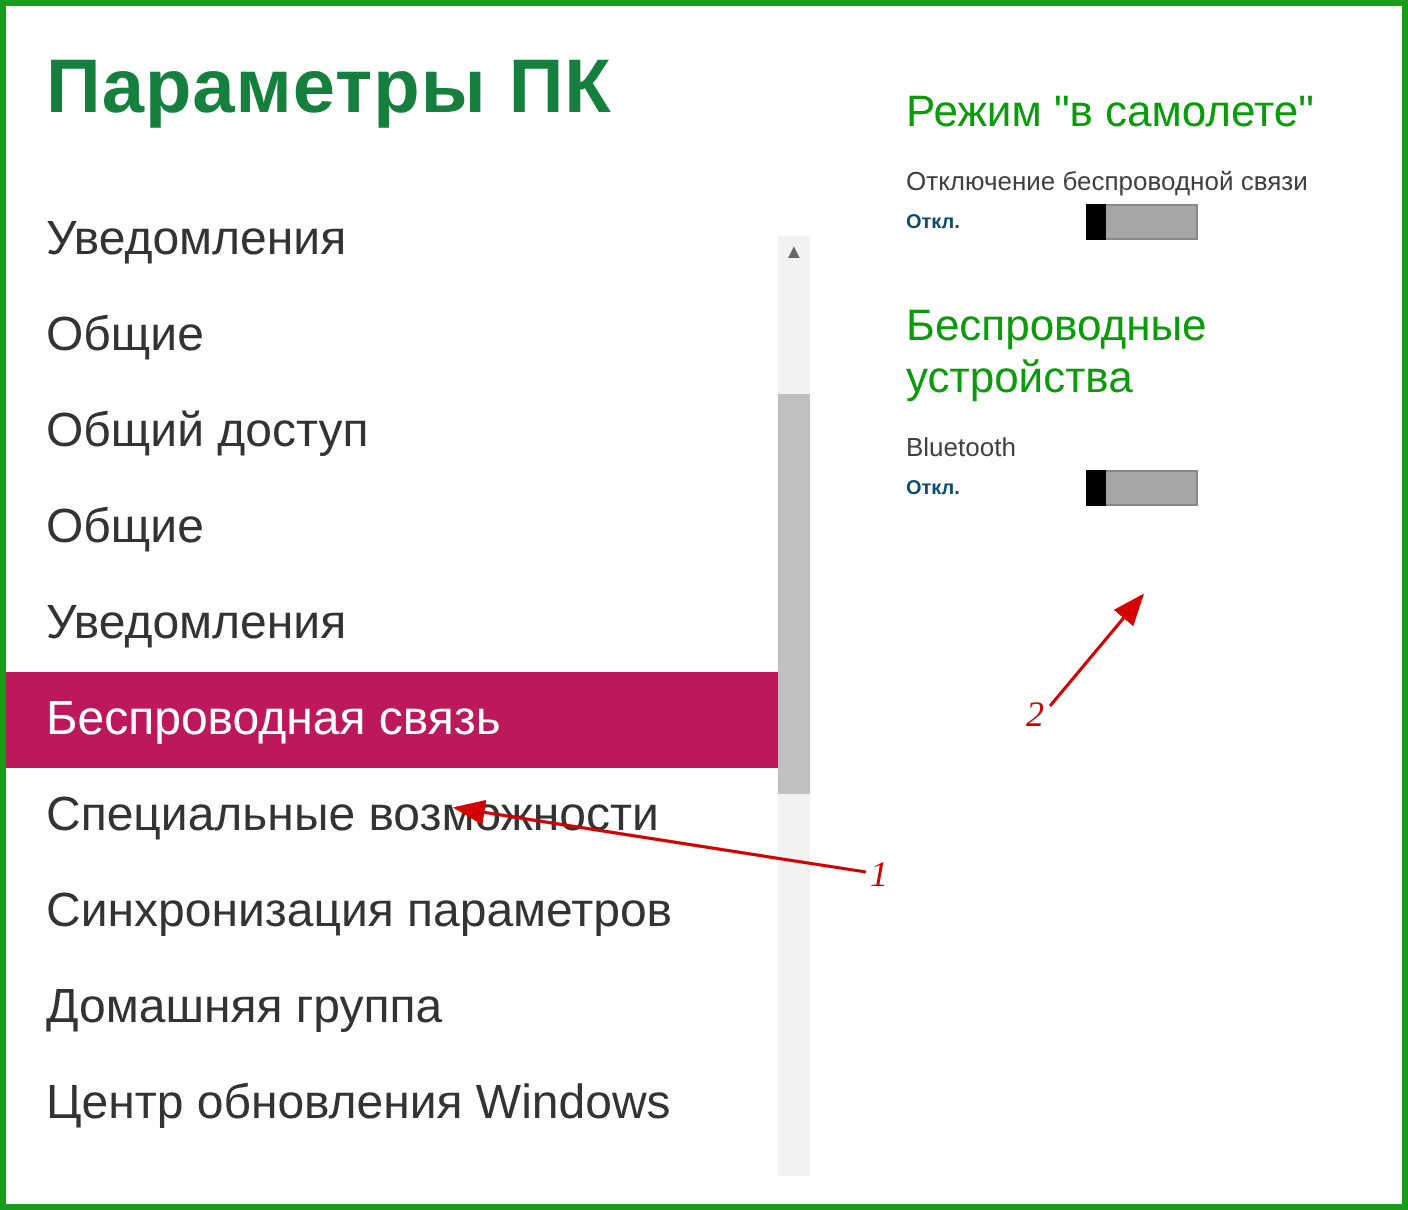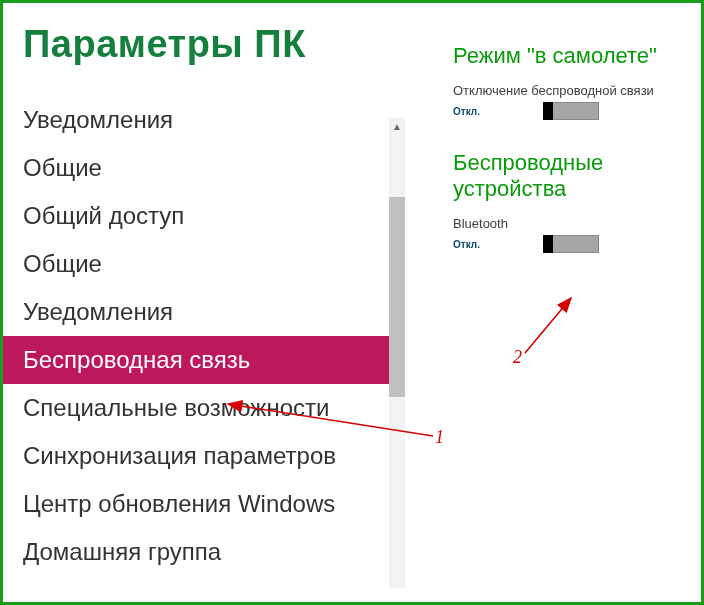--- a/index.html
+++ b/index.html
@@ -143,22 +143,22 @@
     <h1 class="page-title">Параметры ПК</h1>
     <ul class="nav-list">
       <li class="nav-item">Уведомления</li>
       <li class="nav-item">Общие</li>
       <li class="nav-item">Общий доступ</li>
       <li class="nav-item">Общие</li>
       <li class="nav-item">Уведомления</li>
       <li class="nav-item selected">Беспроводная связь</li>
       <li class="nav-item">Специальные возможности</li>
       <li class="nav-item">Синхронизация параметров</li>
+      <li class="nav-item">Домашняя группа</li>
       <li class="nav-item">Центр обновления Windows</li>
-      <li class="nav-item">Домашняя группа</li>
     </ul>
     <div class="scrollbar-track"></div>
     <div class="scroll-arrow-up">▲</div>
     <div class="scrollbar-thumb"></div>
   </div>
 
   <div class="content">
     <div class="section">
       <div class="section-heading">Режим "в самолете"</div>
       <div class="setting-block">

